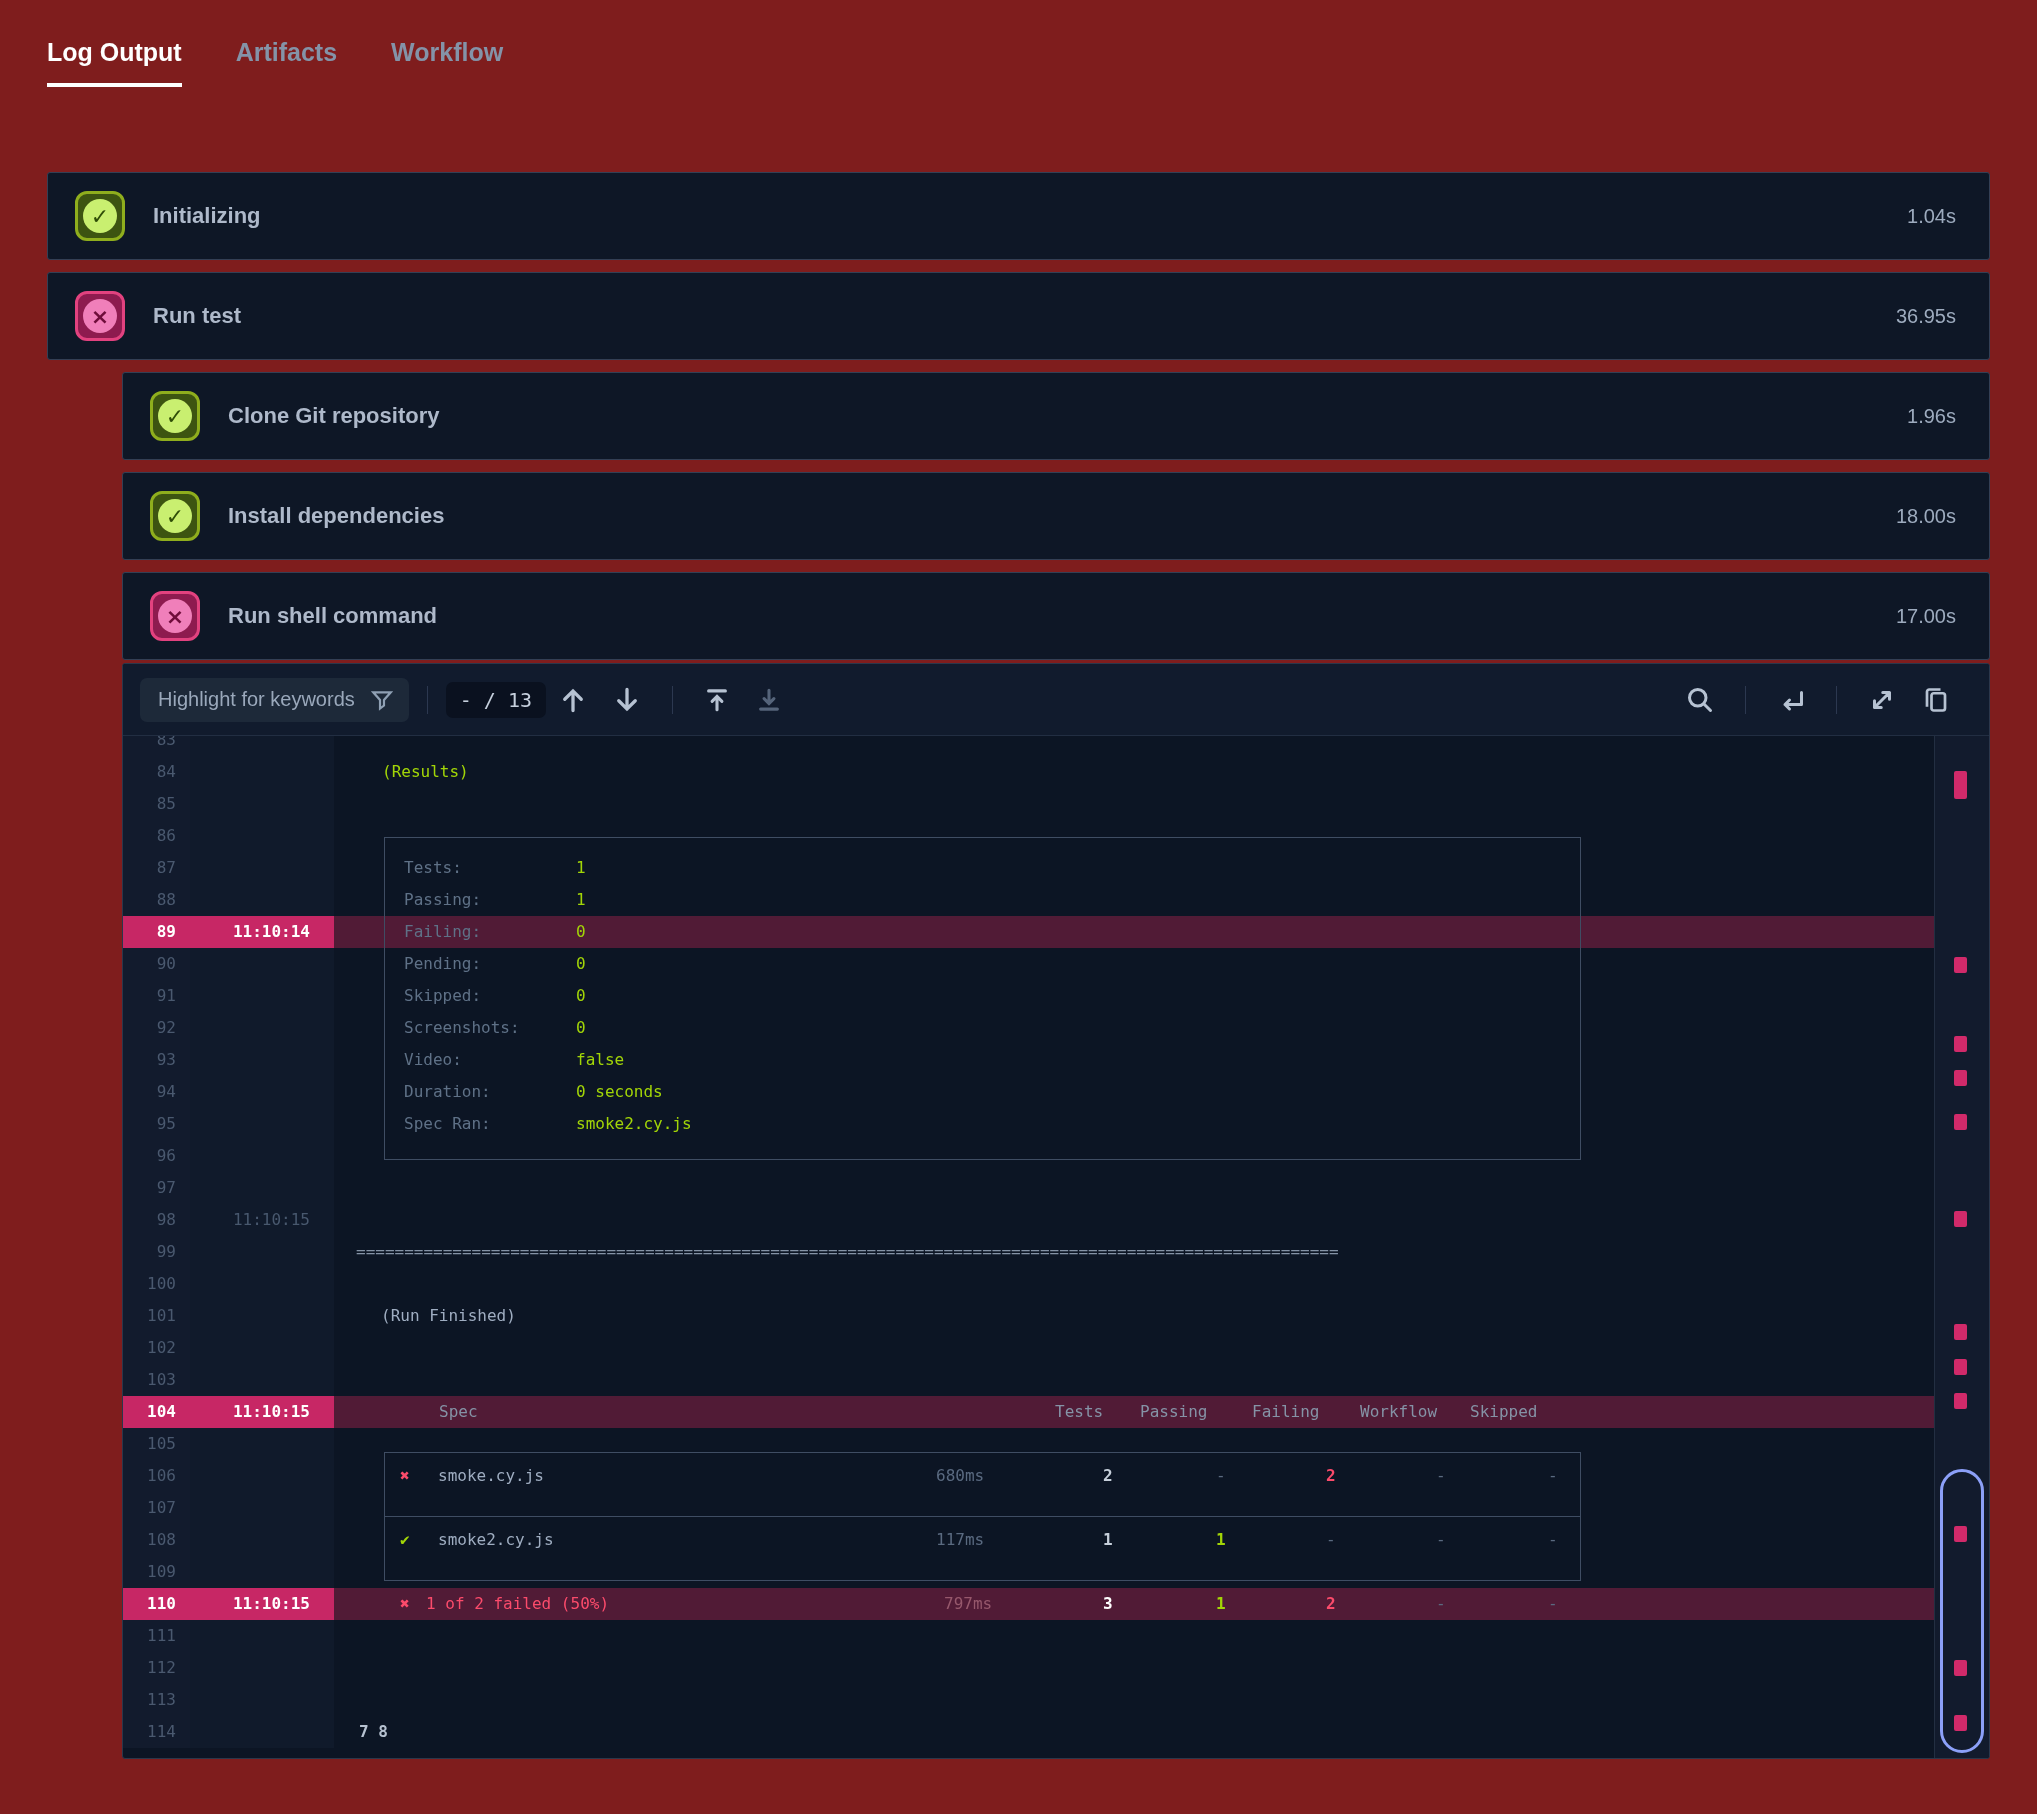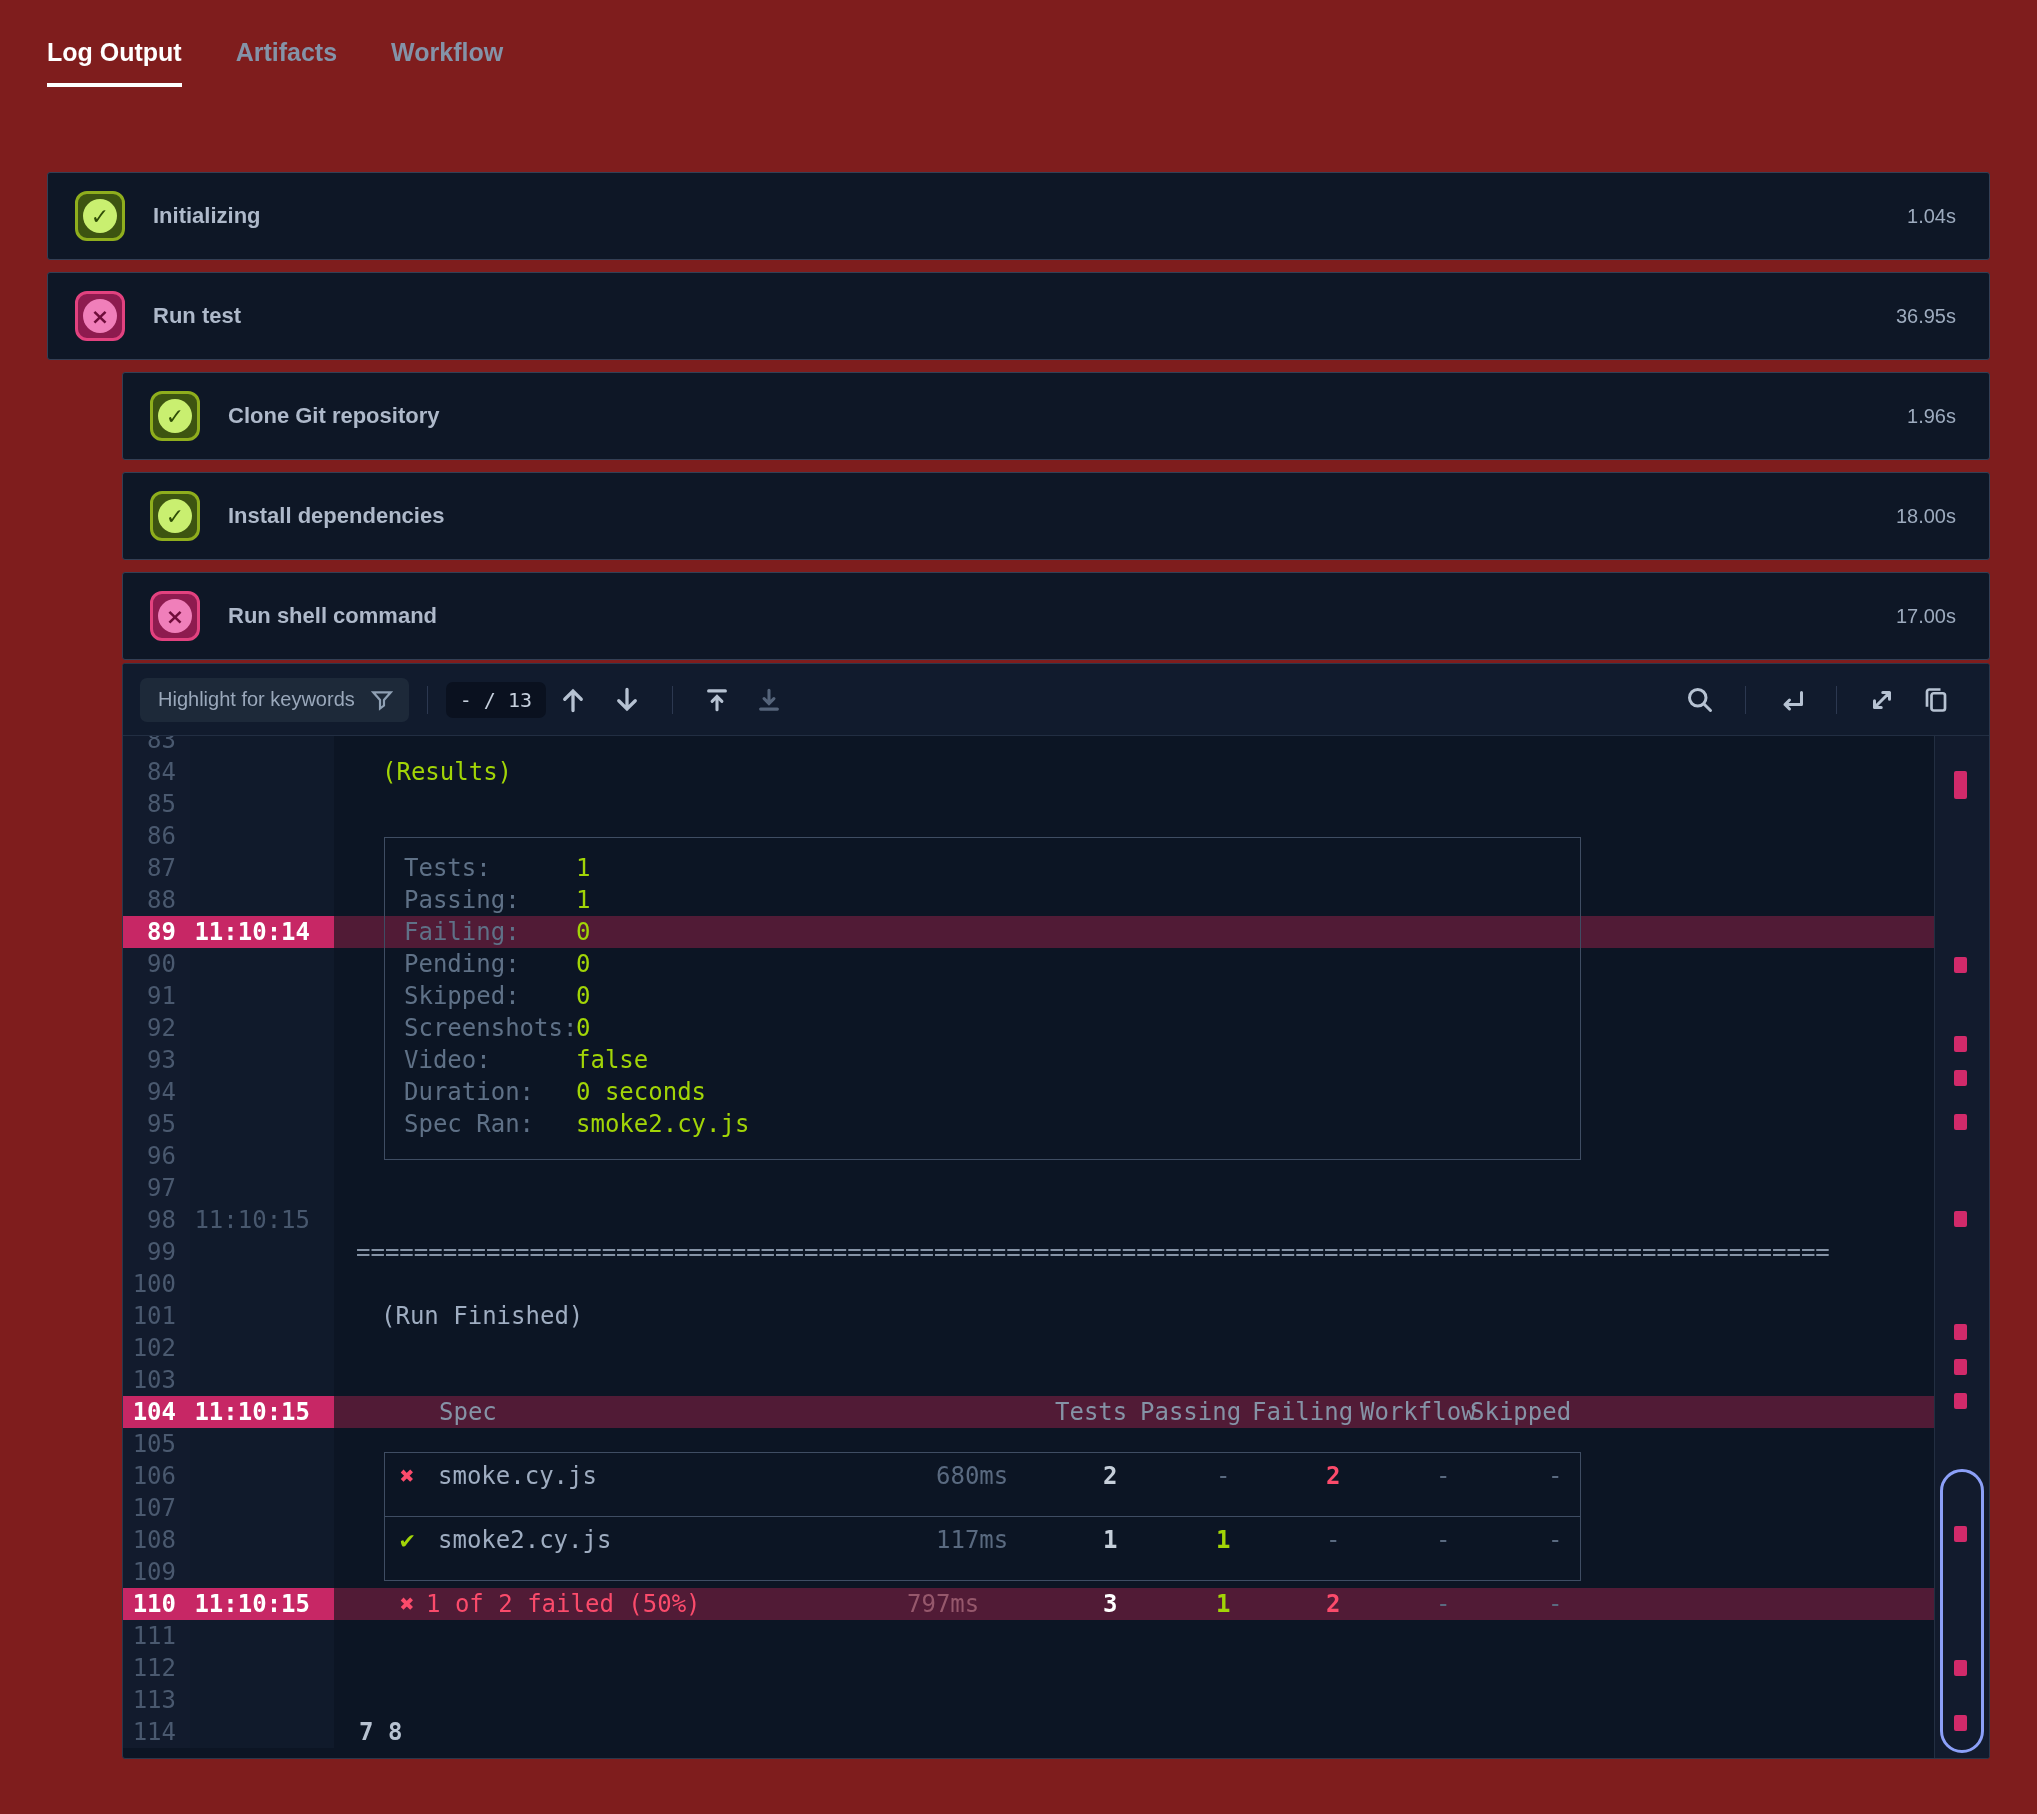--- a/index.html
+++ b/index.html
@@ -40,21 +40,21 @@
              align-items:center; justify-content:center; padding:0 14px; }
   .tbtn { background:none; border:none; padding:6px; margin:0 6px; cursor:pointer; display:flex; }
   .tbtn svg { stroke:#b6c2d2; }
   .tbtn.dim svg { stroke:#55647a; }
   .spacer { flex:1; }
 
   
   .logbody { position:absolute; top:72px; bottom:0; left:0; right:0; overflow:hidden; }
   .rows { position:absolute; top:-12px; left:0; right:0; }
   .lrow { display:flex; height:32px; line-height:32px;
-          font-family:"DejaVu Sans Mono", monospace; font-size:24px; }
+          font-family:"DejaVu Sans Mono", monospace; font-size:16px; }
   .lnum  { width:67px;  background:#121b2d; color:#4a596f; text-align:right; padding-right:14px; cursor:pointer; }
   .ltime { width:144px; background:#101a2b; color:#48586e; text-align:right; padding-right:24px; }
   .lcont { position:relative; flex:1; background:#0c1524; }
   .seg { position:absolute; top:0; white-space:pre; }
   .marker-space { width:55px; background:#121b2d; border-left:1px solid #232f42; }
 
   .overlaybox { position:absolute; border:1px solid #3f4d63; pointer-events:none; }
   .overlaymid { position:absolute; border-top:1px solid #3f4d63; pointer-events:none; }
 
   .markerbar { position:absolute; top:0; bottom:0; right:0; width:55px; background:#121b2d;
@@ -392,21 +392,21 @@
             <div class="ltime"></div>
             <div class="lcont"></div>
             <div class="marker-space"></div>
           </div>
           <div class="lrow">
             <div class="lnum" style="background: rgb(199, 39, 101); color: rgb(255, 255, 255); font-weight: bold;">110</div>
             <div class="ltime" style="background: rgb(199, 39, 101); color: rgb(255, 255, 255); font-weight: bold;">11:10:15</div>
             <div class="lcont" style="background: rgb(81, 27, 54);">
               <span class="seg" style="left: 66px; color: rgb(251, 75, 107); font-weight: bold;">✖</span>
               <span class="seg" style="left: 92px; color: rgb(251, 75, 107);">1 of 2 failed (50%)</span>
-              <span class="seg" style="left: 573px; color: rgb(150, 88, 108);">797ms</span>
+              <span class="seg" style="left: 610px; color: rgb(150, 88, 108);">797ms</span>
               <span class="seg" style="left: 769px; color: rgb(255, 255, 255); font-weight: bold;">3</span>
               <span class="seg" style="left: 882px; color: rgb(162, 213, 7); font-weight: bold;">1</span>
               <span class="seg" style="left: 992px; color: rgb(251, 75, 107); font-weight: bold;">2</span>
               <span class="seg" style="left: 1102px; color: rgb(90, 106, 128);">-</span>
               <span class="seg" style="left: 1214px; color: rgb(90, 106, 128);">-</span>
             </div>
             <div class="marker-space"></div>
           </div>
           <div class="lrow">
             <div class="lnum">111</div>

